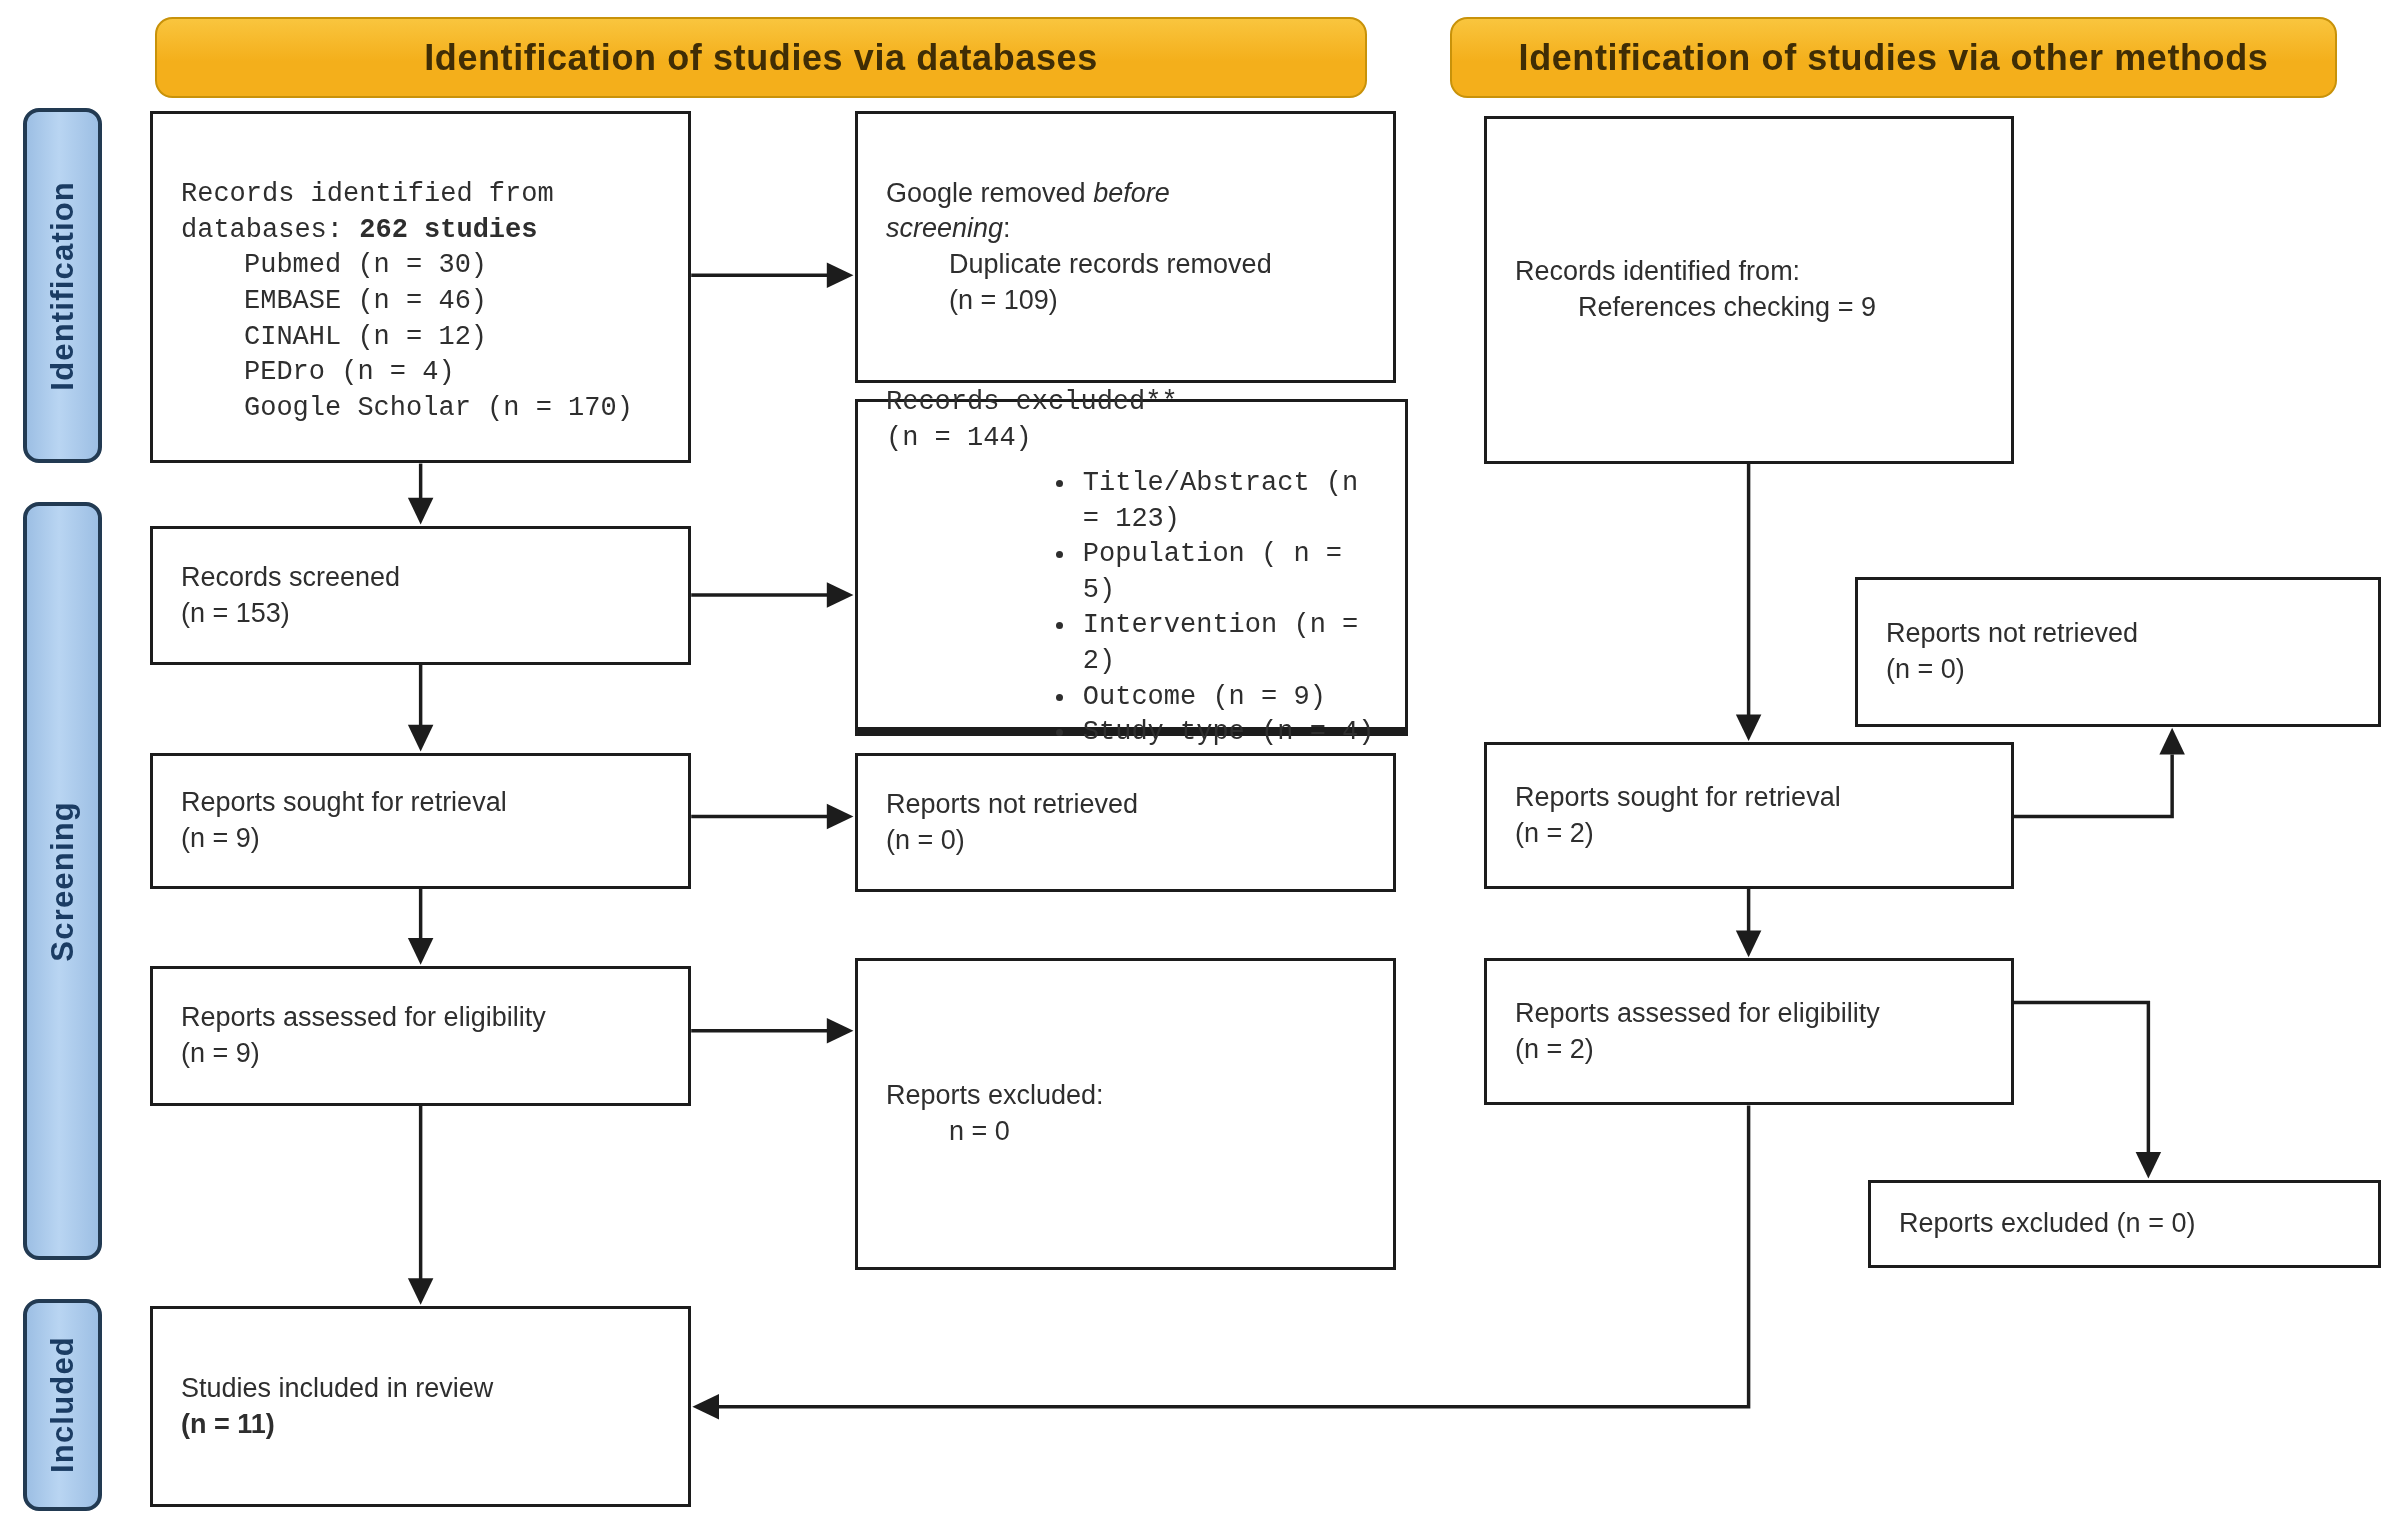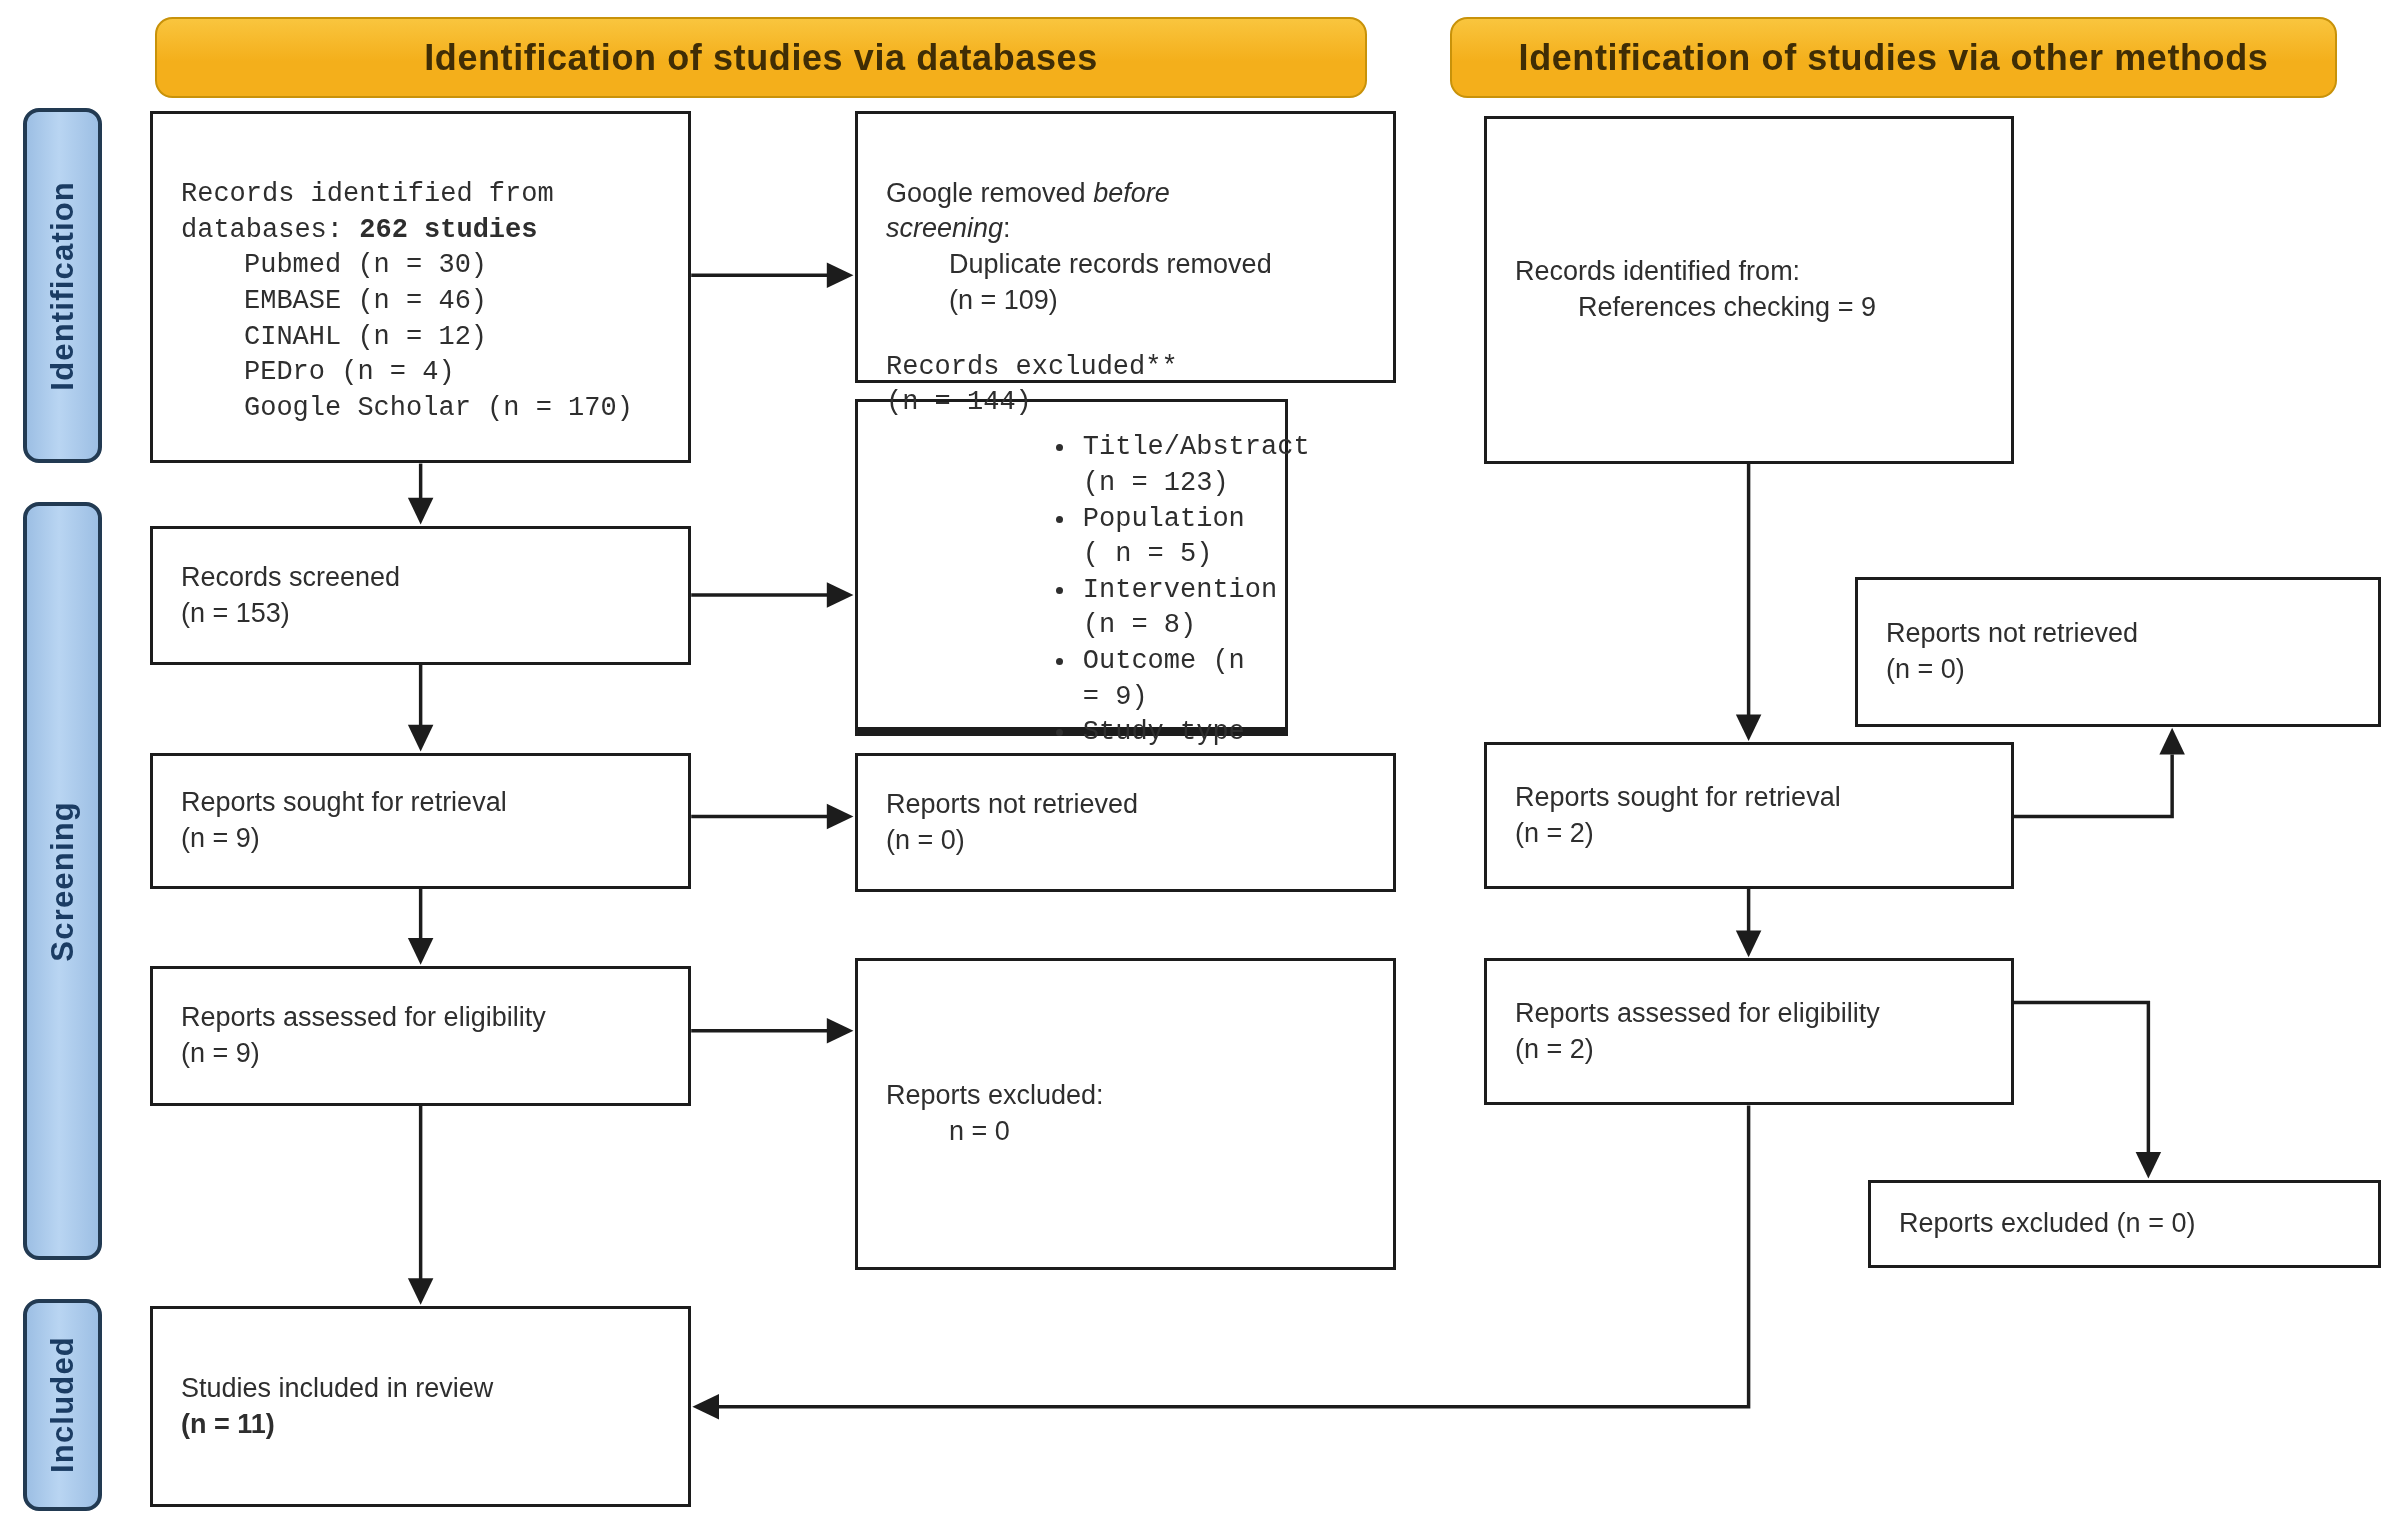--- a/index.html
+++ b/index.html
@@ -182,27 +182,27 @@
     <div class="line"><b>(n = 11)</b></div>
   </div>
 
   <div class="box" style="left:855px;top:111px;width:541px;height:272px">
     <div class="line"><span>Google removed </span><i>before</i></div>
     <div class="line"><i>screening</i><span>:</span></div>
     <div class="line indent">Duplicate records removed</div>
     <div class="line indent">(n = 109)</div>
   </div>
 
-  <div class="box top thick-bottom" style="left:855px;top:399px;width:433px;height:337px;padding-top:19px">
+  <div class="box top thick-bottom" style="left:855px;top:399px;width:553px;height:337px;padding-top:19px">
     <div class="line">Records excluded**</div>
     <div class="line">(n = 144)</div>
     <ul class="bullets">
       <li>Title/Abstract (n = 123)</li>
       <li>Population ( n = 5)</li>
-      <li>Intervention (n = 8)</li>
+      <li>Intervention (n = 2)</li>
       <li>Outcome (n = 9)</li>
       <li>Study type (n = 4)</li>
     </ul>
   </div>
 
   <div class="box" style="left:855px;top:753px;width:541px;height:139px">
     <div class="line">Reports not retrieved</div>
     <div class="line">(n = 0)</div>
   </div>
 

